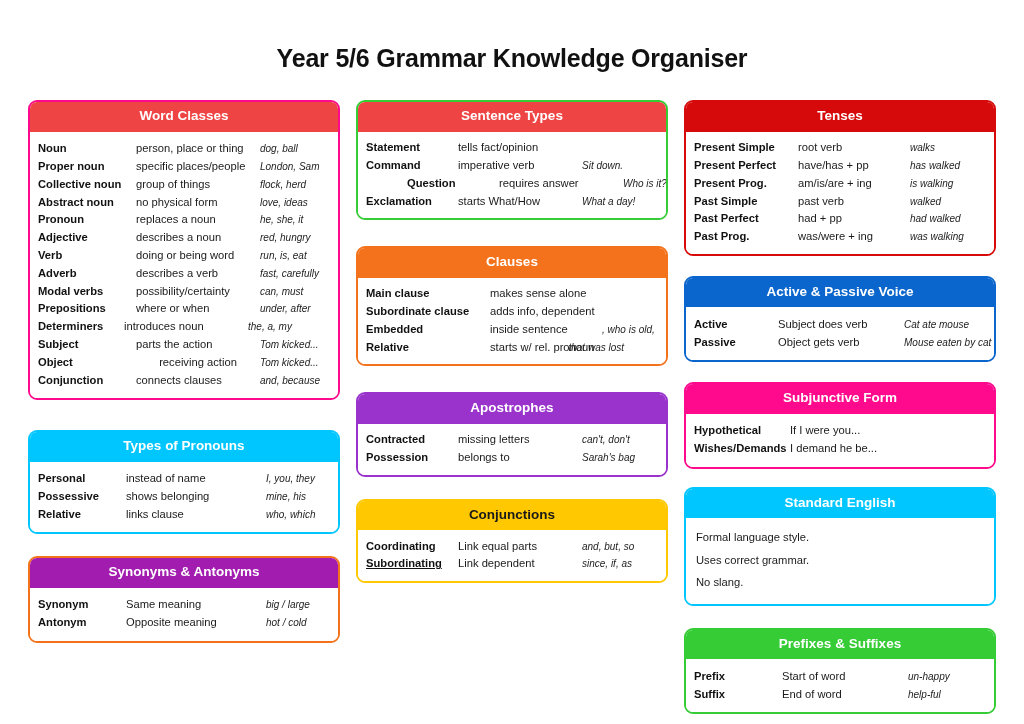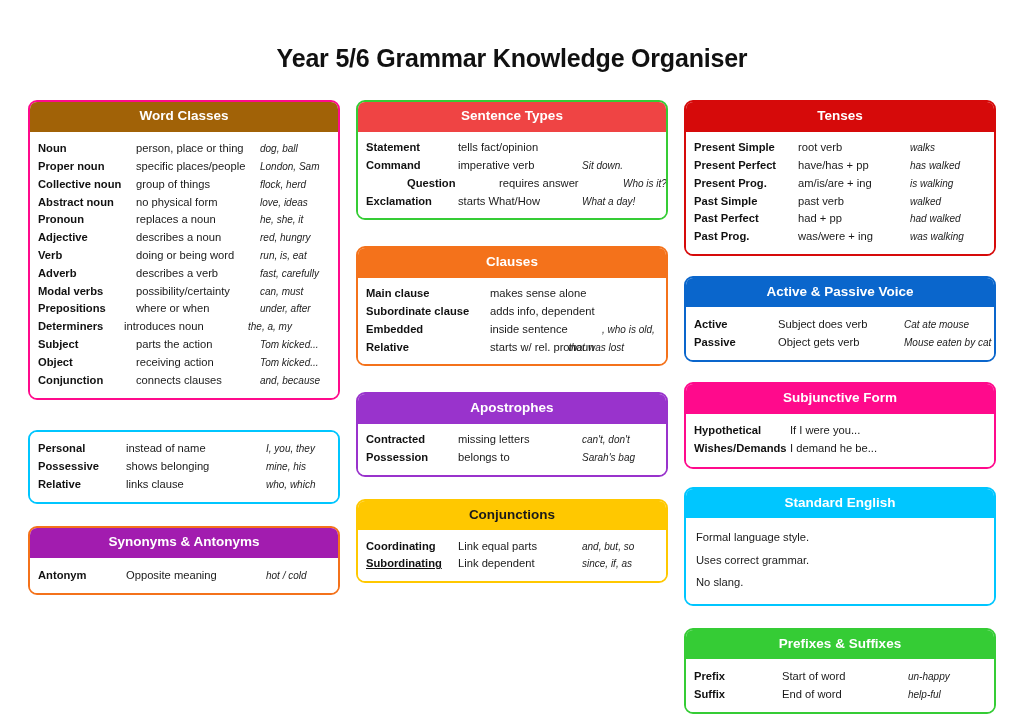--- a/index.html
+++ b/index.html
@@ -101,21 +101,21 @@
 </head>
 <body>
 
 <h1 id="poster-title">Year 5/6 Grammar Knowledge Organiser</h1>
 
 <div id="columns">
 
   <div class="column">
 
     <div class="card" id="card-word-classes" style="border-color: rgb(255, 10, 140);">
-      <div class="card-header" style="background: #a16207; color: rgb(255, 255, 255);">Word Classes</div>
+      <div class="card-header" style="background: #ef4444; color: rgb(255, 255, 255);">Word Classes</div>
       <div class="card-body">
           <div class="row">
             <span class="cell-term" style="width: 98px;">Noun</span>
             <span class="cell-def" style="width: 124px;">person, place or thing</span>
             <span class="cell-ex">dog, ball</span>
           </div>
           <div class="row">
             <span class="cell-term" style="width: 98px;">Proper noun</span>
             <span class="cell-def" style="width: 124px;">specific places/people</span>
             <span class="cell-ex">London, Sam</span>
@@ -165,34 +165,35 @@
             <span class="cell-def" style="width: 124px;">introduces noun</span>
             <span class="cell-ex">the, a, my</span>
           </div>
           <div class="row">
             <span class="cell-term" style="width: 98px;">Subject</span>
             <span class="cell-def" style="width: 124px;">parts the action</span>
             <span class="cell-ex">Tom kicked...</span>
           </div>
           <div class="row">
             <span class="cell-term" style="width: 98px;">Object</span>
-            <span class="cell-def" style="width: 124px;">receiving action</span>
+            <span class="cell-def" style="width: 124px; text-align: center;">receiving action</span>
             <span class="cell-ex">Tom kicked...</span>
           </div>
           <div class="row">
             <span class="cell-term" style="width: 98px;">Conjunction</span>
             <span class="cell-def" style="width: 124px;">connects clauses</span>
             <span class="cell-ex">and, because</span>
           </div>
         </div>
     </div>
 
     <div class="spacer-30"></div>
 
     <div class="card" id="card-types-of-pronouns" style="border-color: rgb(0, 198, 255);">
+      <div class="card-header" style="background: rgb(0, 198, 255); color: rgb(255, 255, 255);">Types of Pronouns</div>
       <div class="card-body" style="padding: 8px 8px 9px;">
           <div class="row">
             <span class="cell-term" style="width: 88px;">Personal</span>
             <span class="cell-def" style="width: 140px;">instead of name</span>
             <span class="cell-ex">I, you, they</span>
           </div>
           <div class="row">
             <span class="cell-term" style="width: 88px;">Possessive</span>
             <span class="cell-def" style="width: 140px;">shows belonging</span>
             <span class="cell-ex">mine, his</span>
@@ -204,20 +205,25 @@
           </div>
         </div>
     </div>
 
     <div class="spacer-22"></div>
 
     <div class="card" id="card-synonyms-antonyms" style="border-color: rgb(244, 114, 27);">
       <div class="card-header" style="background: #a21caf; color: rgb(255, 255, 255);">Synonyms &amp; Antonyms</div>
       <div class="card-body" style="padding: 8px 8px 9px;">
           <div class="row">
+            <span class="cell-term" style="width: 88px;">Synonym</span>
+            <span class="cell-def" style="width: 140px;">Same meaning</span>
+            <span class="cell-ex">big / large</span>
+          </div>
+          <div class="row">
             <span class="cell-term" style="width: 88px;">Antonym</span>
             <span class="cell-def" style="width: 140px;">Opposite meaning</span>
             <span class="cell-ex">hot / cold</span>
           </div>
         </div>
     </div>
 
   </div>
 
   <div class="column">

